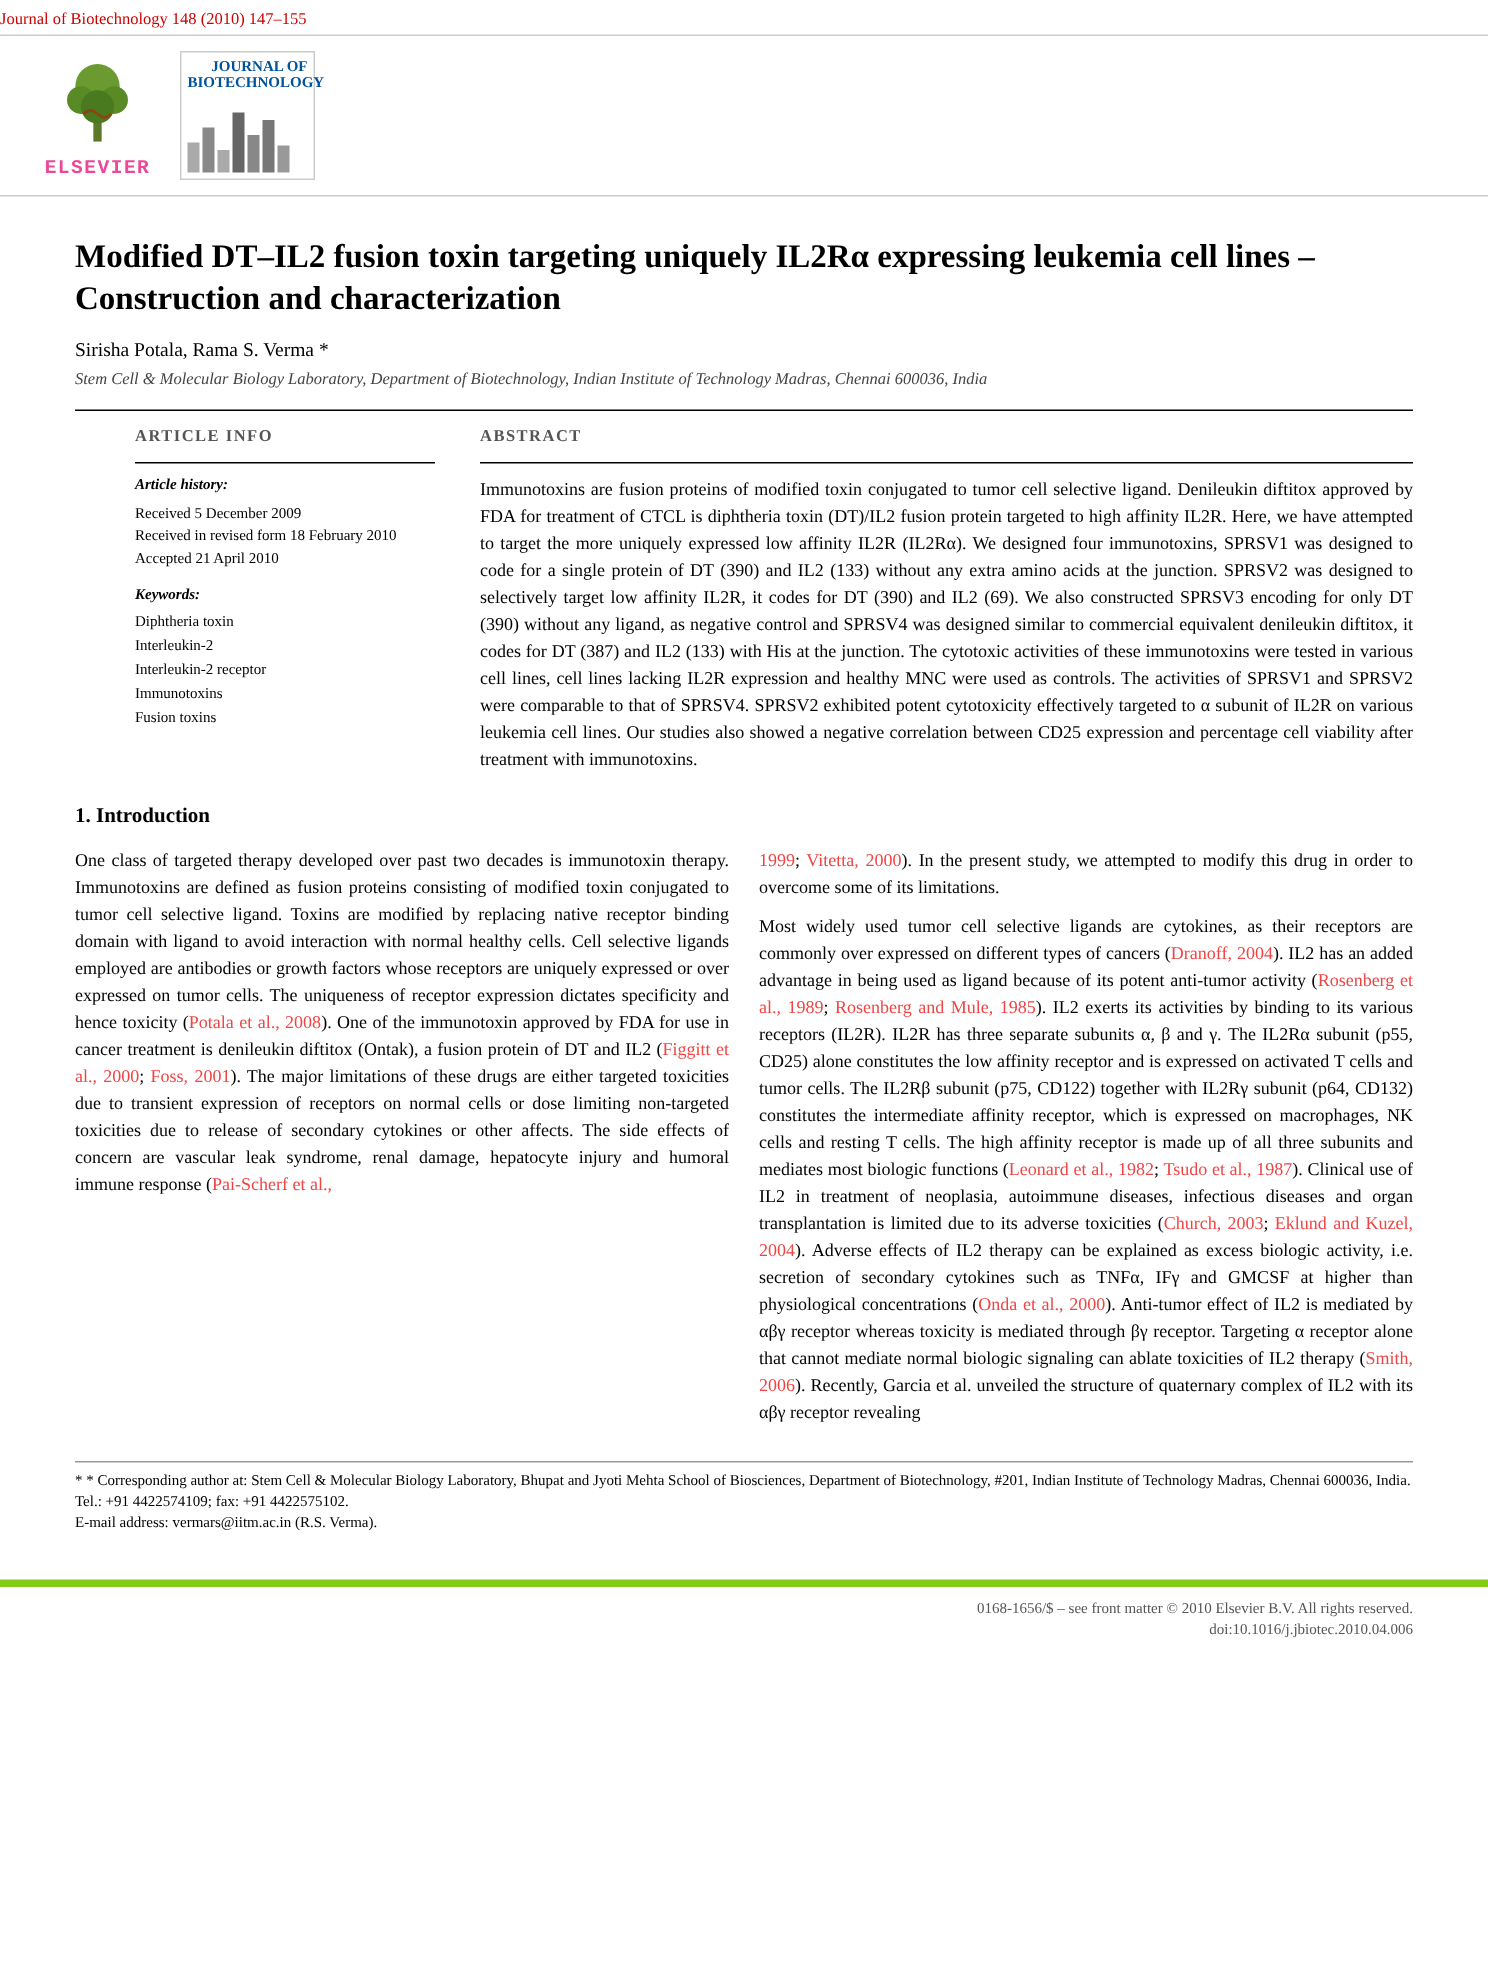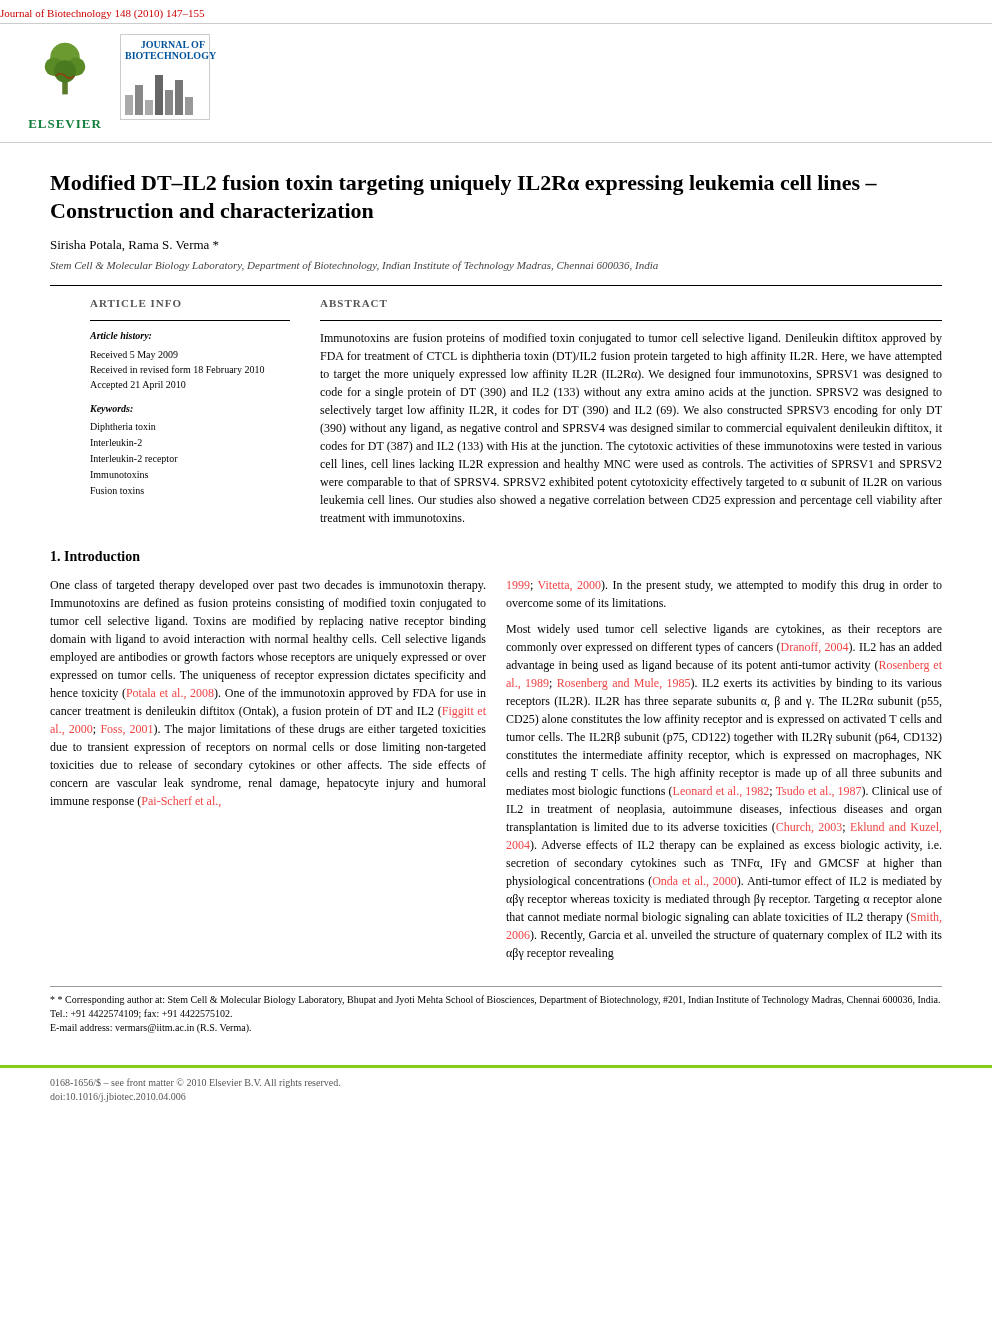--- a/index.html
+++ b/index.html
@@ -35,23 +35,24 @@
       align-items: center;
       margin-top: 5px;
     }
     .elsevier-tree-svg {
       width: 60px;
       height: 60px;
     }
     .elsevier-label {
       font-size: 13px;
       font-weight: bold;
-      color: #15803d;
+      color: #ec4899;
       letter-spacing: 1px;
-      margin-top: 16px;
+      margin-top: 4px;
+      font-family: Liberation Mono, monospace;
     }
     .header-center {
       flex: 1;
       display: flex;
       flex-direction: column;
       align-items: center;
       gap: 2px;
     }
     .sciencedirect-link {
       color: #00529b;
@@ -213,22 +214,23 @@
       margin-top: 16px;
       padding-top: 6px;
       font-size: 10px;
       color: #000;
       line-height: 1.4;
     }
     .bottom-bar {
       font-size: 10px;
       color: #555;
       padding: 8px 50px 4px 50px;
-      border-top: 3px solid #84cc16;
+      border-top: 5px solid #84cc16;
       margin-top: 10px;
+      text-align: right;
     }
   </style>
 </head>
 <body>
 
 <div class="top-bar">
   <span>Journal of Biotechnology 148 (2010) 147–155</span>
 </div>
 
 <div class="header-section">
@@ -275,21 +277,21 @@
 
   <hr class="divider">
 
   <div class="two-col">
 
     <div class="left-col">
       <div class="section-heading">ARTICLE INFO</div>
       <hr class="divider">
 
       <div class="article-info-label">Article history:</div>
-      <div class="article-info-text">Received 5 May 2009</div>
+      <div class="article-info-text">Received 5 December 2009</div>
       <div class="article-info-text">Received in revised form 18 February 2010</div>
       <div class="article-info-text">Accepted 21 April 2010</div>
 
       <div class="keywords-label">Keywords:</div>
       <div class="keywords-text">
         Diphtheria toxin<br>
         Interleukin-2<br>
         Interleukin-2 receptor<br>
         Immunotoxins<br>
         Fusion toxins

